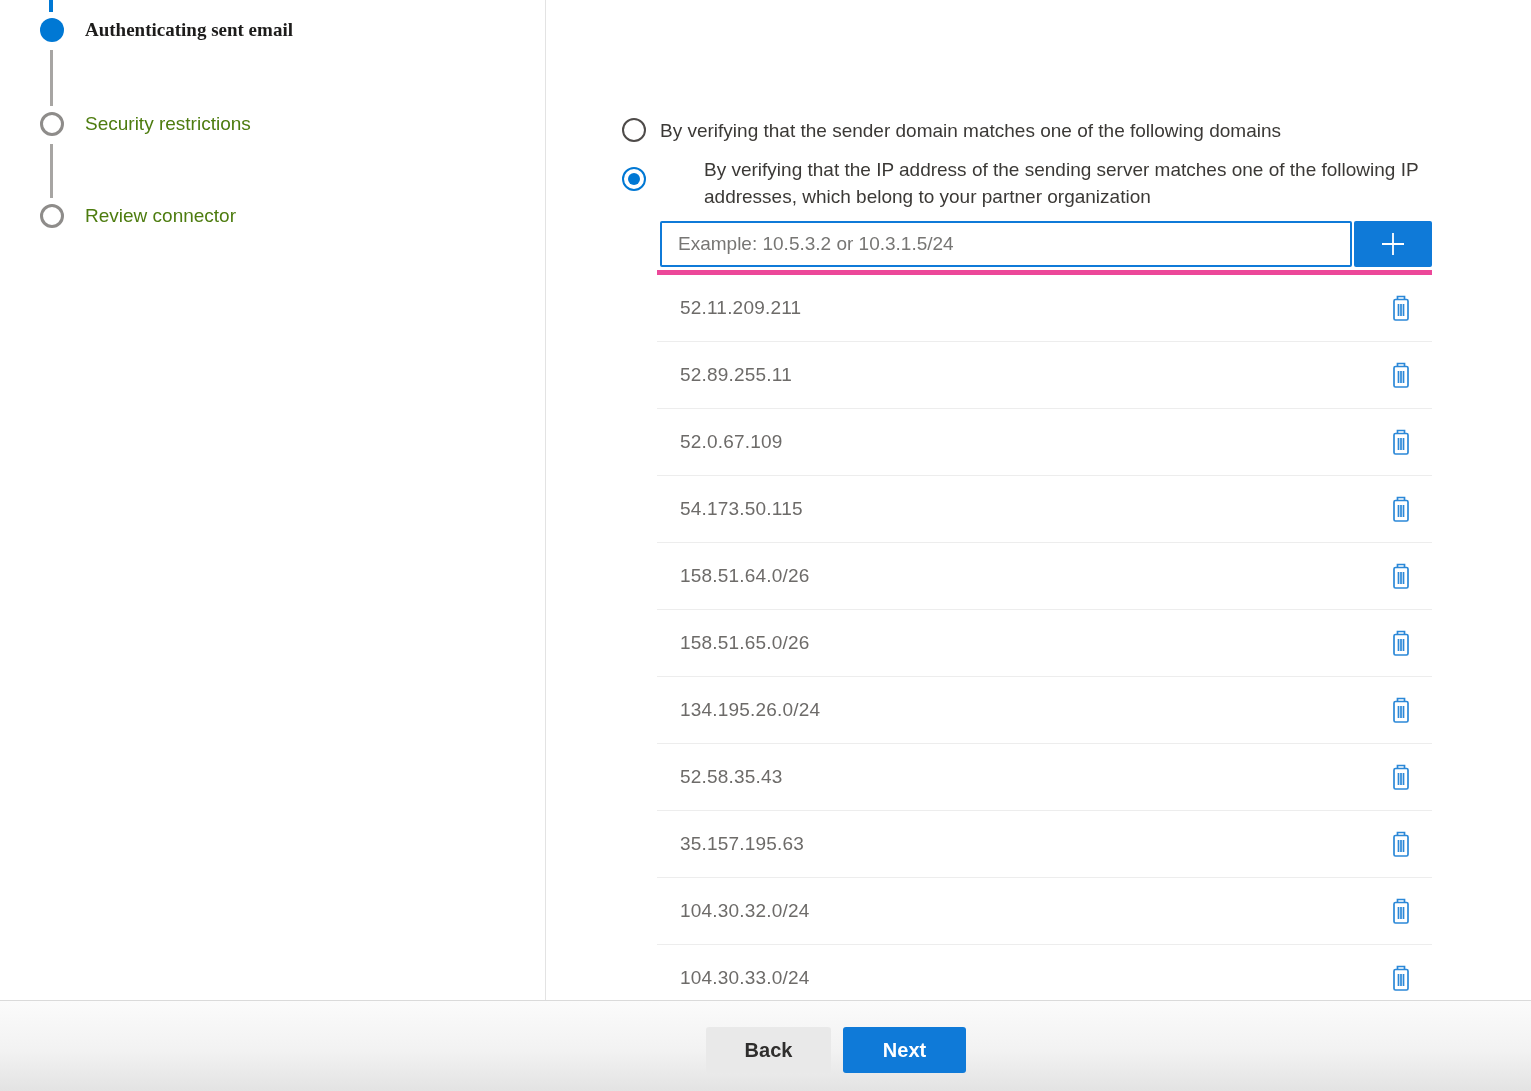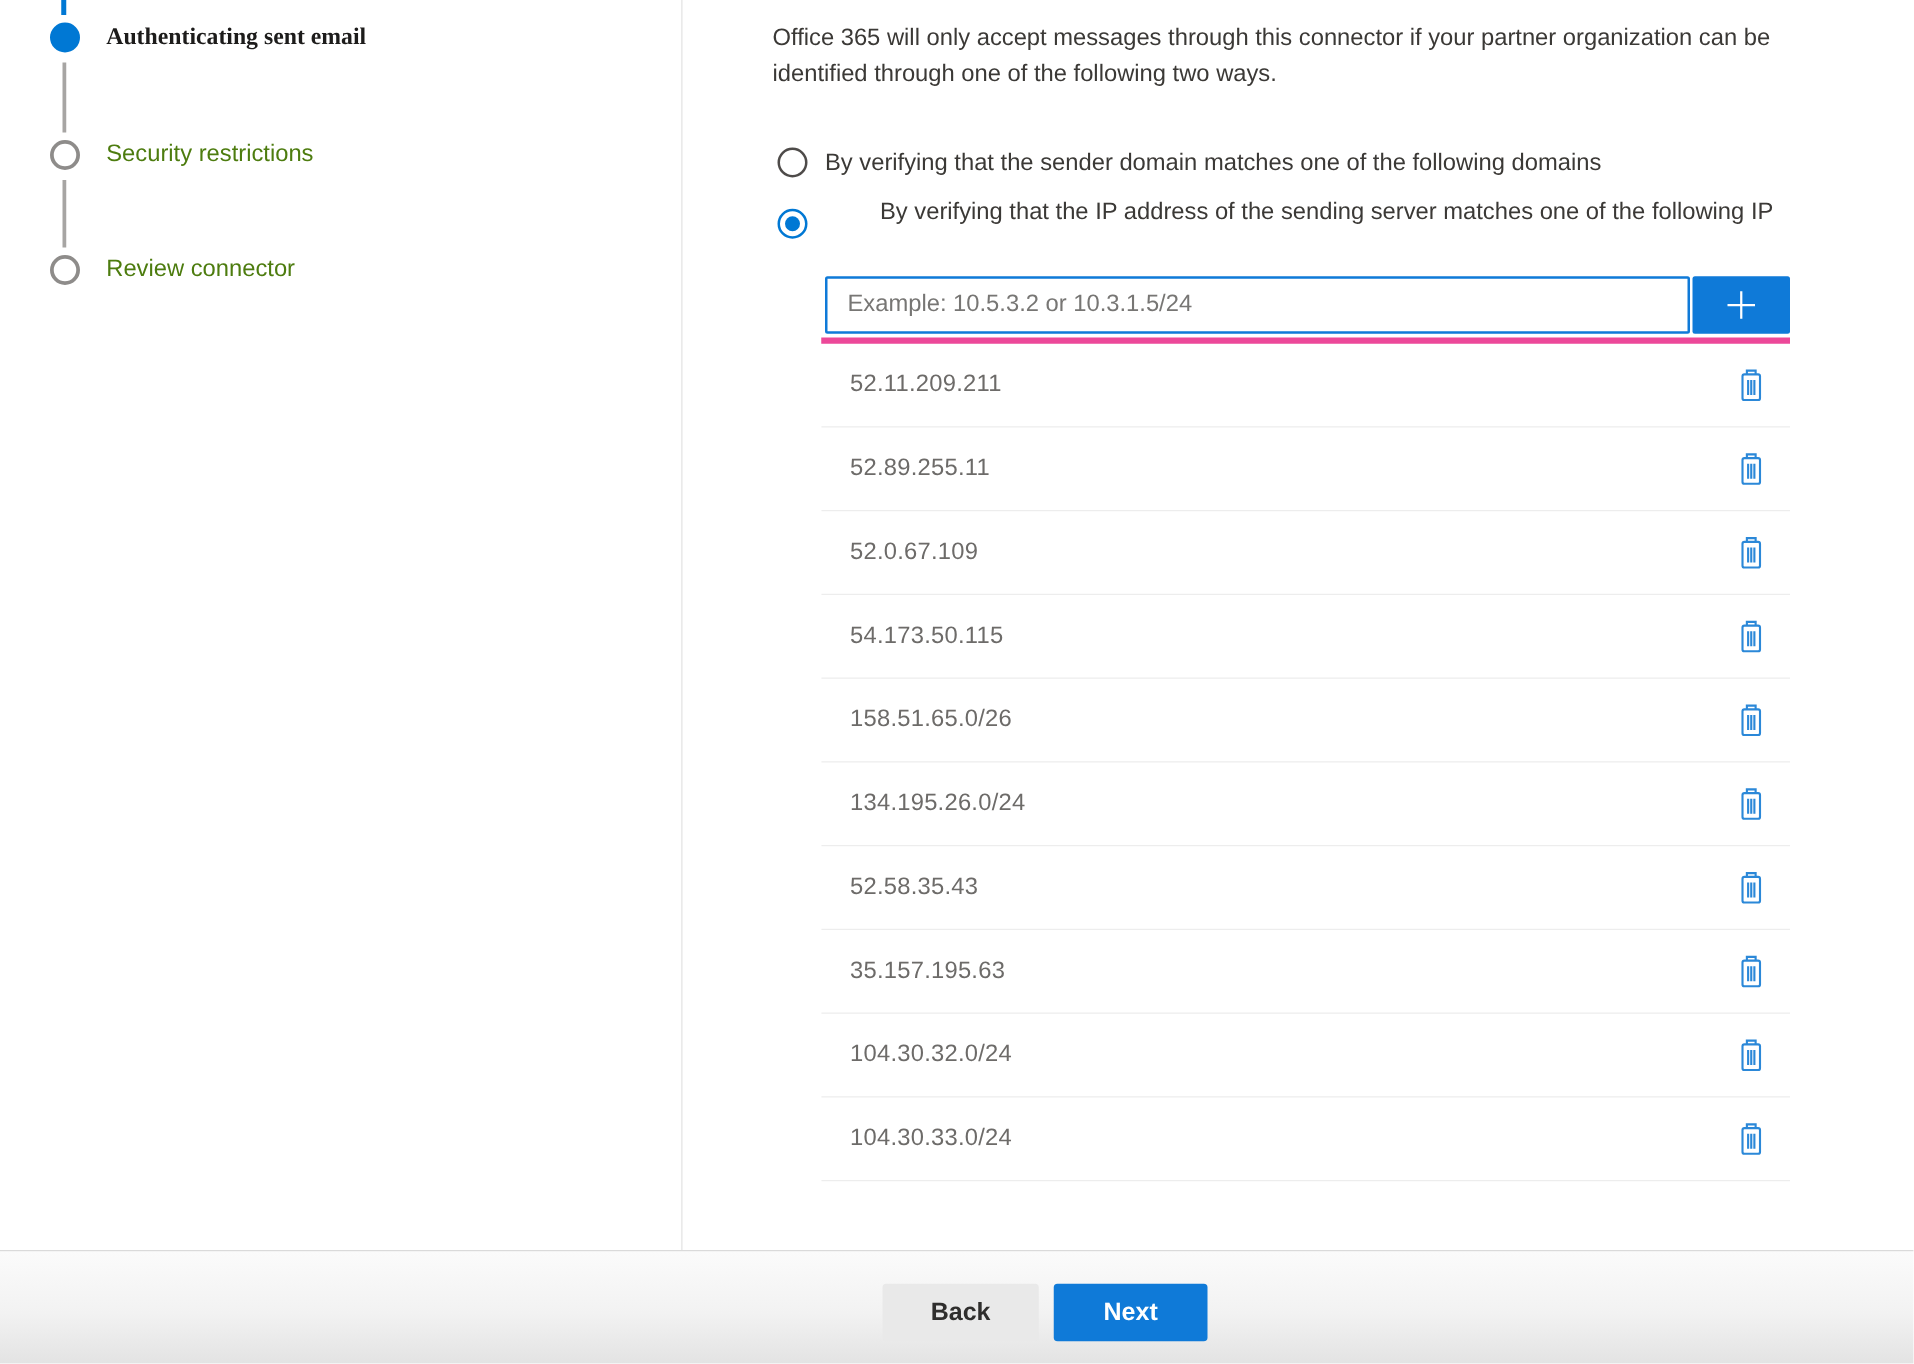--- a/index.html
+++ b/index.html
@@ -223,33 +223,30 @@
   <div class="step-dot upcoming" style="top:112px;"></div>
   <div class="step-label" style="top:112px;">Security restrictions</div>
 
   <div class="connector" style="top:144px; height:54px;"></div>
 
   <div class="step-dot upcoming" style="top:204px;"></div>
   <div class="step-label" style="top:204px;">Review connector</div>
 
   <div class="divider-v"></div>
 
-  <div class="intro">
-    <div class="nowrap">Office 365 will only accept messages through this connector if your partner organization can be</div>
-    <div class="nowrap">identified through one of the following two ways.</div>
-  </div>
 
   <div class="radio-outer radio-unselected"></div>
   <div class="opt-label opt-label-1">By verifying that the sender domain matches one of the following domains</div>
 
   <div class="radio-outer radio-selected">
     <div class="dot"></div>
   </div>
   <div class="opt-label opt-label-2">
     <div class="nowrap">By verifying that the IP address of the sending server matches one of the following IP</div>
+    <div class="nowrap">addresses, which belong to your partner organization</div>
   </div>
 
   <input type="text" class="ip-input" placeholder="Example: 10.5.3.2 or 10.3.1.5/24" style="">
   <button class="add-btn">
     <span style="display:flex;">
       <svg width="32" height="32" viewBox="0 0 32 32" fill="none" stroke="#ffffff" stroke-width="1.8">
         <path d="M16 5 V27 M5 16 H27"></path>
       </svg>
     </span>
   </button>
@@ -300,20 +297,32 @@
         <span style="display:flex;">
           <svg width="22" height="27" viewBox="0 0 22 27" fill="none" stroke="currentColor" stroke-width="1.7">
             <path d="M7.5 4.5 V1.5 h7 v3"></path>
             <rect x="4" y="4.5" width="14" height="20.5" rx="1.5"></rect>
             <path d="M8.5 9 v12 M11 9 v12 M13.5 9 v12"></path>
           </svg>
         </span>
       </button>
     </div>
 
+    <div class="ip-row">
+      <span class="ip-text">158.51.64.0/26</span>
+      <button class="del-btn">
+        <span style="display:flex;">
+          <svg width="22" height="27" viewBox="0 0 22 27" fill="none" stroke="currentColor" stroke-width="1.7">
+            <path d="M7.5 4.5 V1.5 h7 v3"></path>
+            <rect x="4" y="4.5" width="14" height="20.5" rx="1.5"></rect>
+            <path d="M8.5 9 v12 M11 9 v12 M13.5 9 v12"></path>
+          </svg>
+        </span>
+      </button>
+    </div>
 
     <div class="ip-row">
       <span class="ip-text">158.51.65.0/26</span>
       <button class="del-btn">
         <span style="display:flex;">
           <svg width="22" height="27" viewBox="0 0 22 27" fill="none" stroke="currentColor" stroke-width="1.7">
             <path d="M7.5 4.5 V1.5 h7 v3"></path>
             <rect x="4" y="4.5" width="14" height="20.5" rx="1.5"></rect>
             <path d="M8.5 9 v12 M11 9 v12 M13.5 9 v12"></path>
           </svg>

